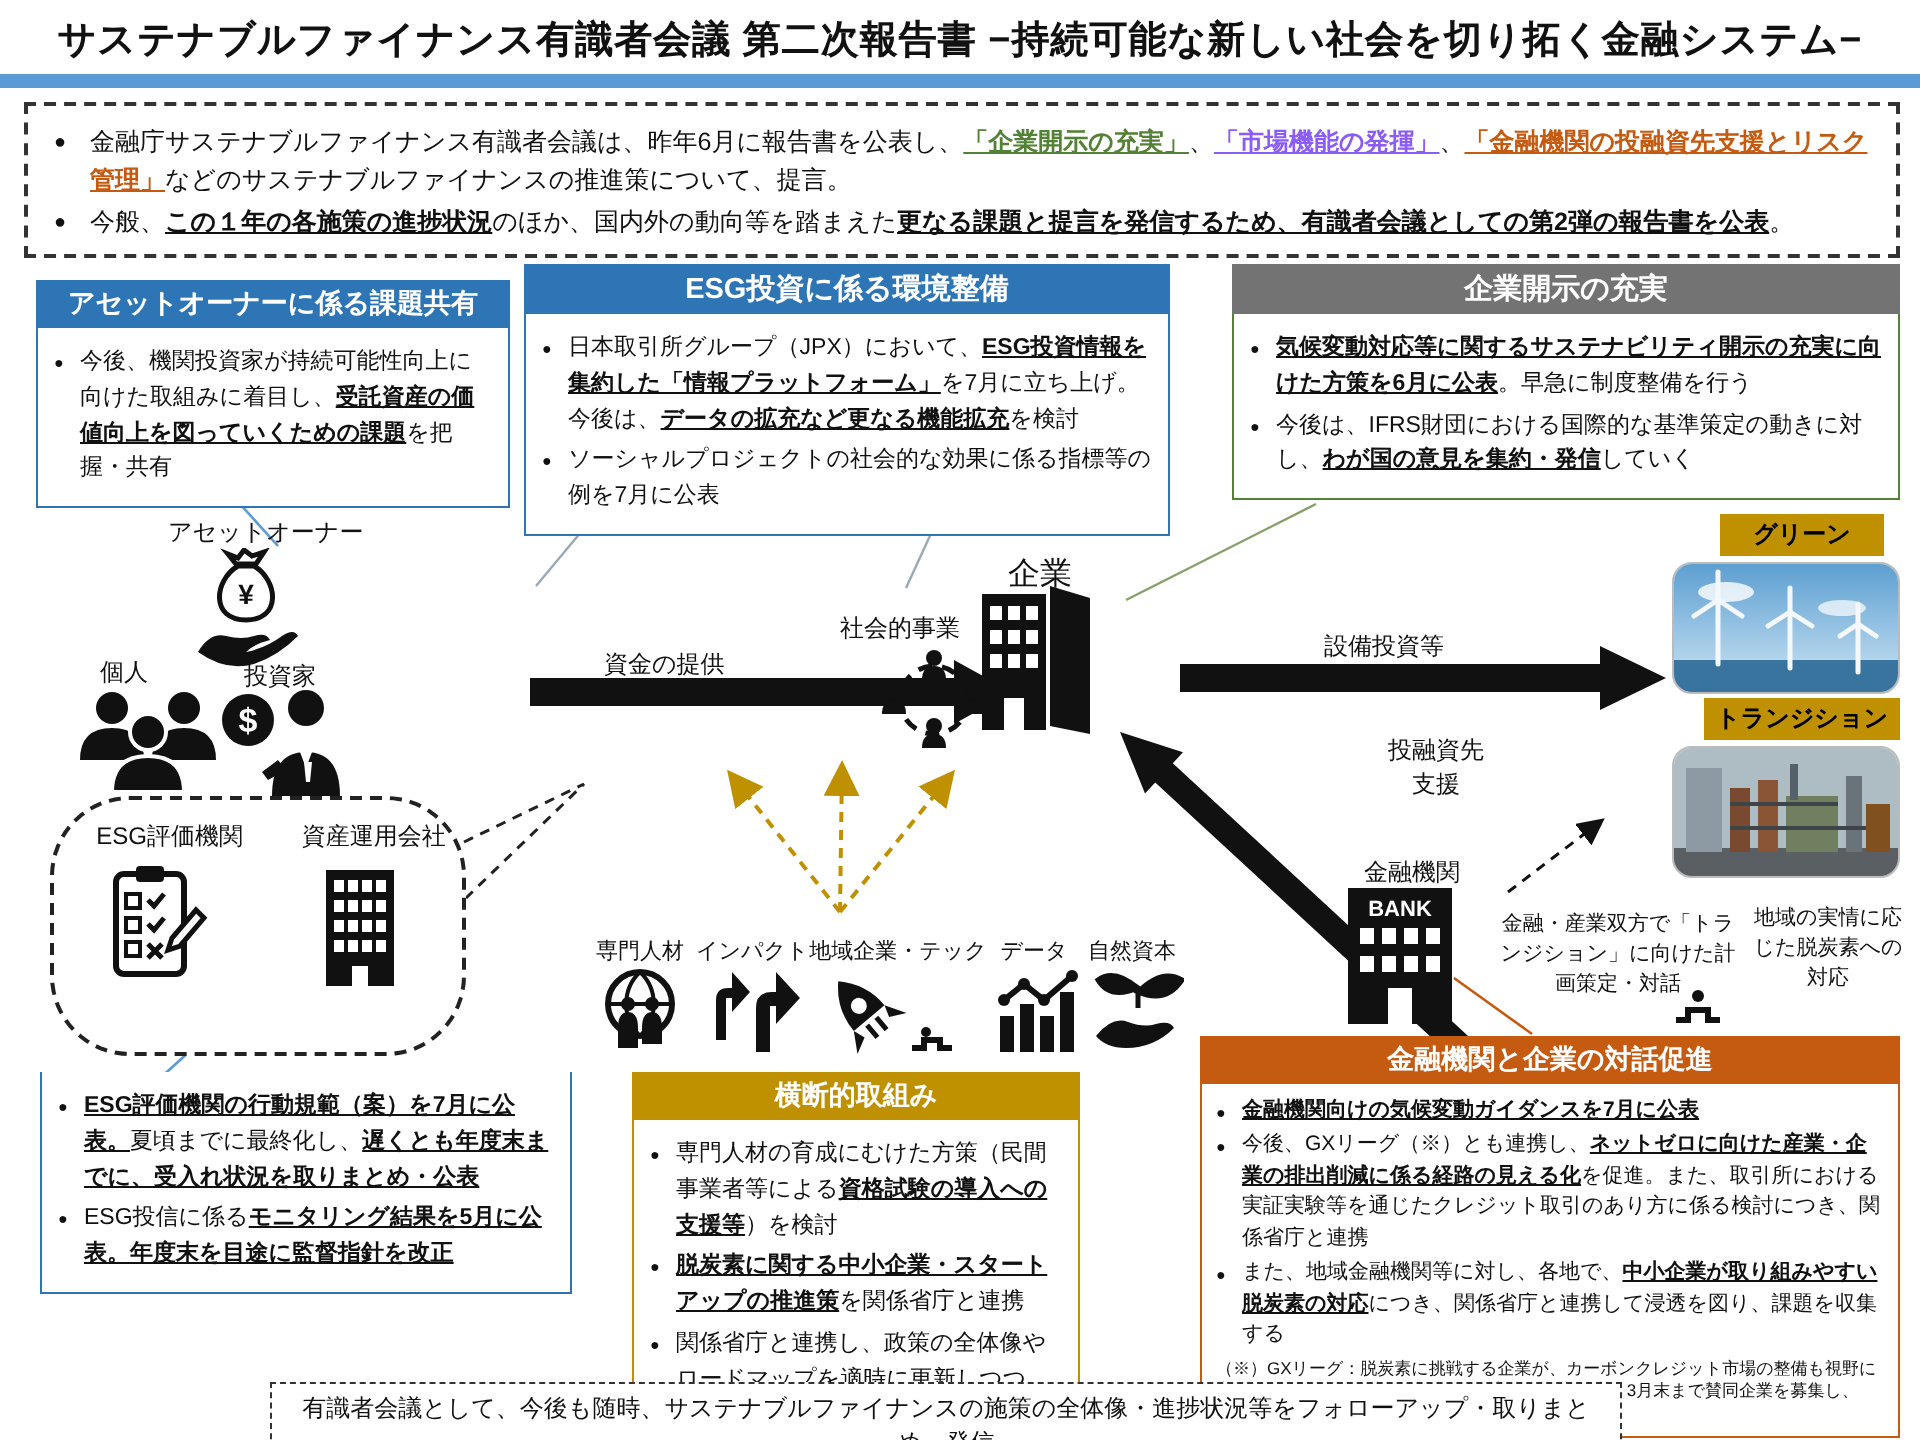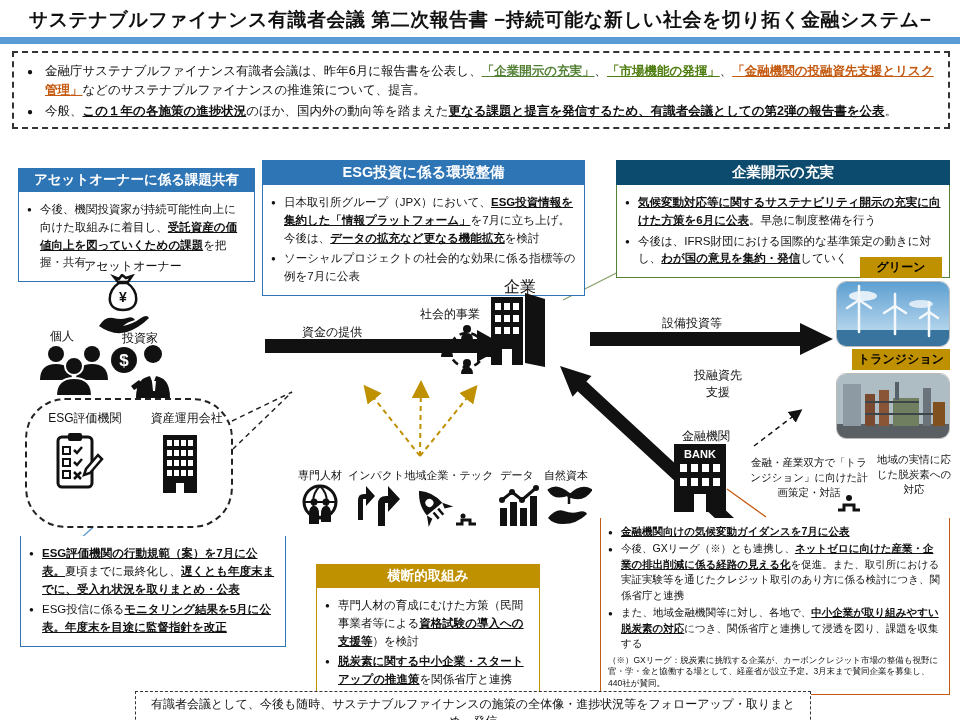--- a/index.html
+++ b/index.html
@@ -7,27 +7,27 @@
        font-family:"Liberation Sans",sans-serif;color:#111;overflow:hidden;}
   .abs{position:absolute;}
   
   .title{top:7px;left:0;width:960px;text-align:center;font-size:19px;font-weight:bold;letter-spacing:.5px;}
   .titlebar{top:37px;left:0;width:960px;height:7px;background:#5B9BD5;}
   
   .summary{left:12px;top:51px;width:908px;border:2px dashed #333;padding:7px 13px 5px;background:#fff;}
   .bullet{display:flex;font-size:12.5px;line-height:1.5;margin:2px 0;}
   .bm{width:18px;flex:none;font-size:10px;padding-top:2px;}
   .u{font-weight:bold;text-decoration:underline;}
-  .c-green{color:#538135;} .c-blue{color:#4d7c0f;} .c-orange{color:#C55A11;}
+  .c-green{color:#538135;} .c-blue{color:#8b5cf6;} .c-orange{color:#C55A11;}
   
   .box{background:#fff;}
-  .box .hd{color:#fff;font-weight:bold;text-align:center;padding:3px 2px;font-size:13.5px;margin-top:28px;}
+  .box .hd{color:#fff;font-weight:bold;text-align:center;padding:3px 2px;font-size:13.5px;}
   .box .bd{border:1.5px solid;border-top:none;padding:6px 8px;font-size:11.5px;line-height:1.55;}
   .blue .hd{background:#2E75B6;} .blue .bd{border-color:#2E75B6;}
-  .green .hd{background:#0c4a6e;} .green .bd{border-color:#538135;}
+  .green .hd{background:#737373;} .green .bd{border-color:#538135;}
   .gold .hd{background:#BF9000;} .gold .bd{border-color:#BF9000;}
   .orange .hd{background:#C55A11;} .orange .bd{border-color:#C55A11;}
   .bx{display:flex;margin:3px 0;}
   .bx .bm2{width:13px;flex:none;font-size:8px;padding-top:3px;}
   
   .lbl{font-size:12px;white-space:nowrap;}
   .lbl-c{text-align:center;}
   .tag{background:#BF9000;color:#000000;font-weight:bold;font-size:12px;text-align:center;padding:2px 0;}
   .photo{border-radius:10px;overflow:hidden;border:1px solid #bbb;}
   .bubble{border:2px dashed #222;border-radius:40px;background:#fff;display:flex;justify-content:space-around;align-items:flex-start;padding-top:10px;}
@@ -372,20 +372,21 @@
       <div><span class="u">脱炭素に関する中小企業・スタートアップの推進策</span><span>を関係省庁と連携</span></div>
       </div>
     <div class="bx">
         <span class="bm2">●</span>
       <div><span>関係省庁と連携し、政策の全体像やロードマップを適時に更新しつつ、</span><span class="u">一体的に発信</span></div>
       </div>
   </div>
 </div>
 
 <div class="abs box orange" style="left:600px;top:518px;width:350px;z-index:2">
+  <div class="hd">金融機関と企業の対話促進</div>
   <div class="bd" style="font-size:10.5px;line-height:1.5;padding:5px 7px">
     <div class="bx" style="margin:1px 0">
         <span class="bm2">●</span>
       <div><span class="u">金融機関向けの気候変動ガイダンスを7月に公表</span></div>
       </div>
     <div class="bx" style="margin:1px 0">
         <span class="bm2">●</span>
       <div><span>今後、GXリーグ（※）とも連携し、</span><span class="u">ネットゼロに向けた産業・企業の排出削減に係る経路の見える化</span><span>を促進。また、取引所における実証実験等を通じたクレジット取引のあり方に係る検討につき、関係省庁と連携</span></div>
       </div>
     <div class="bx" style="margin:1px 0">

